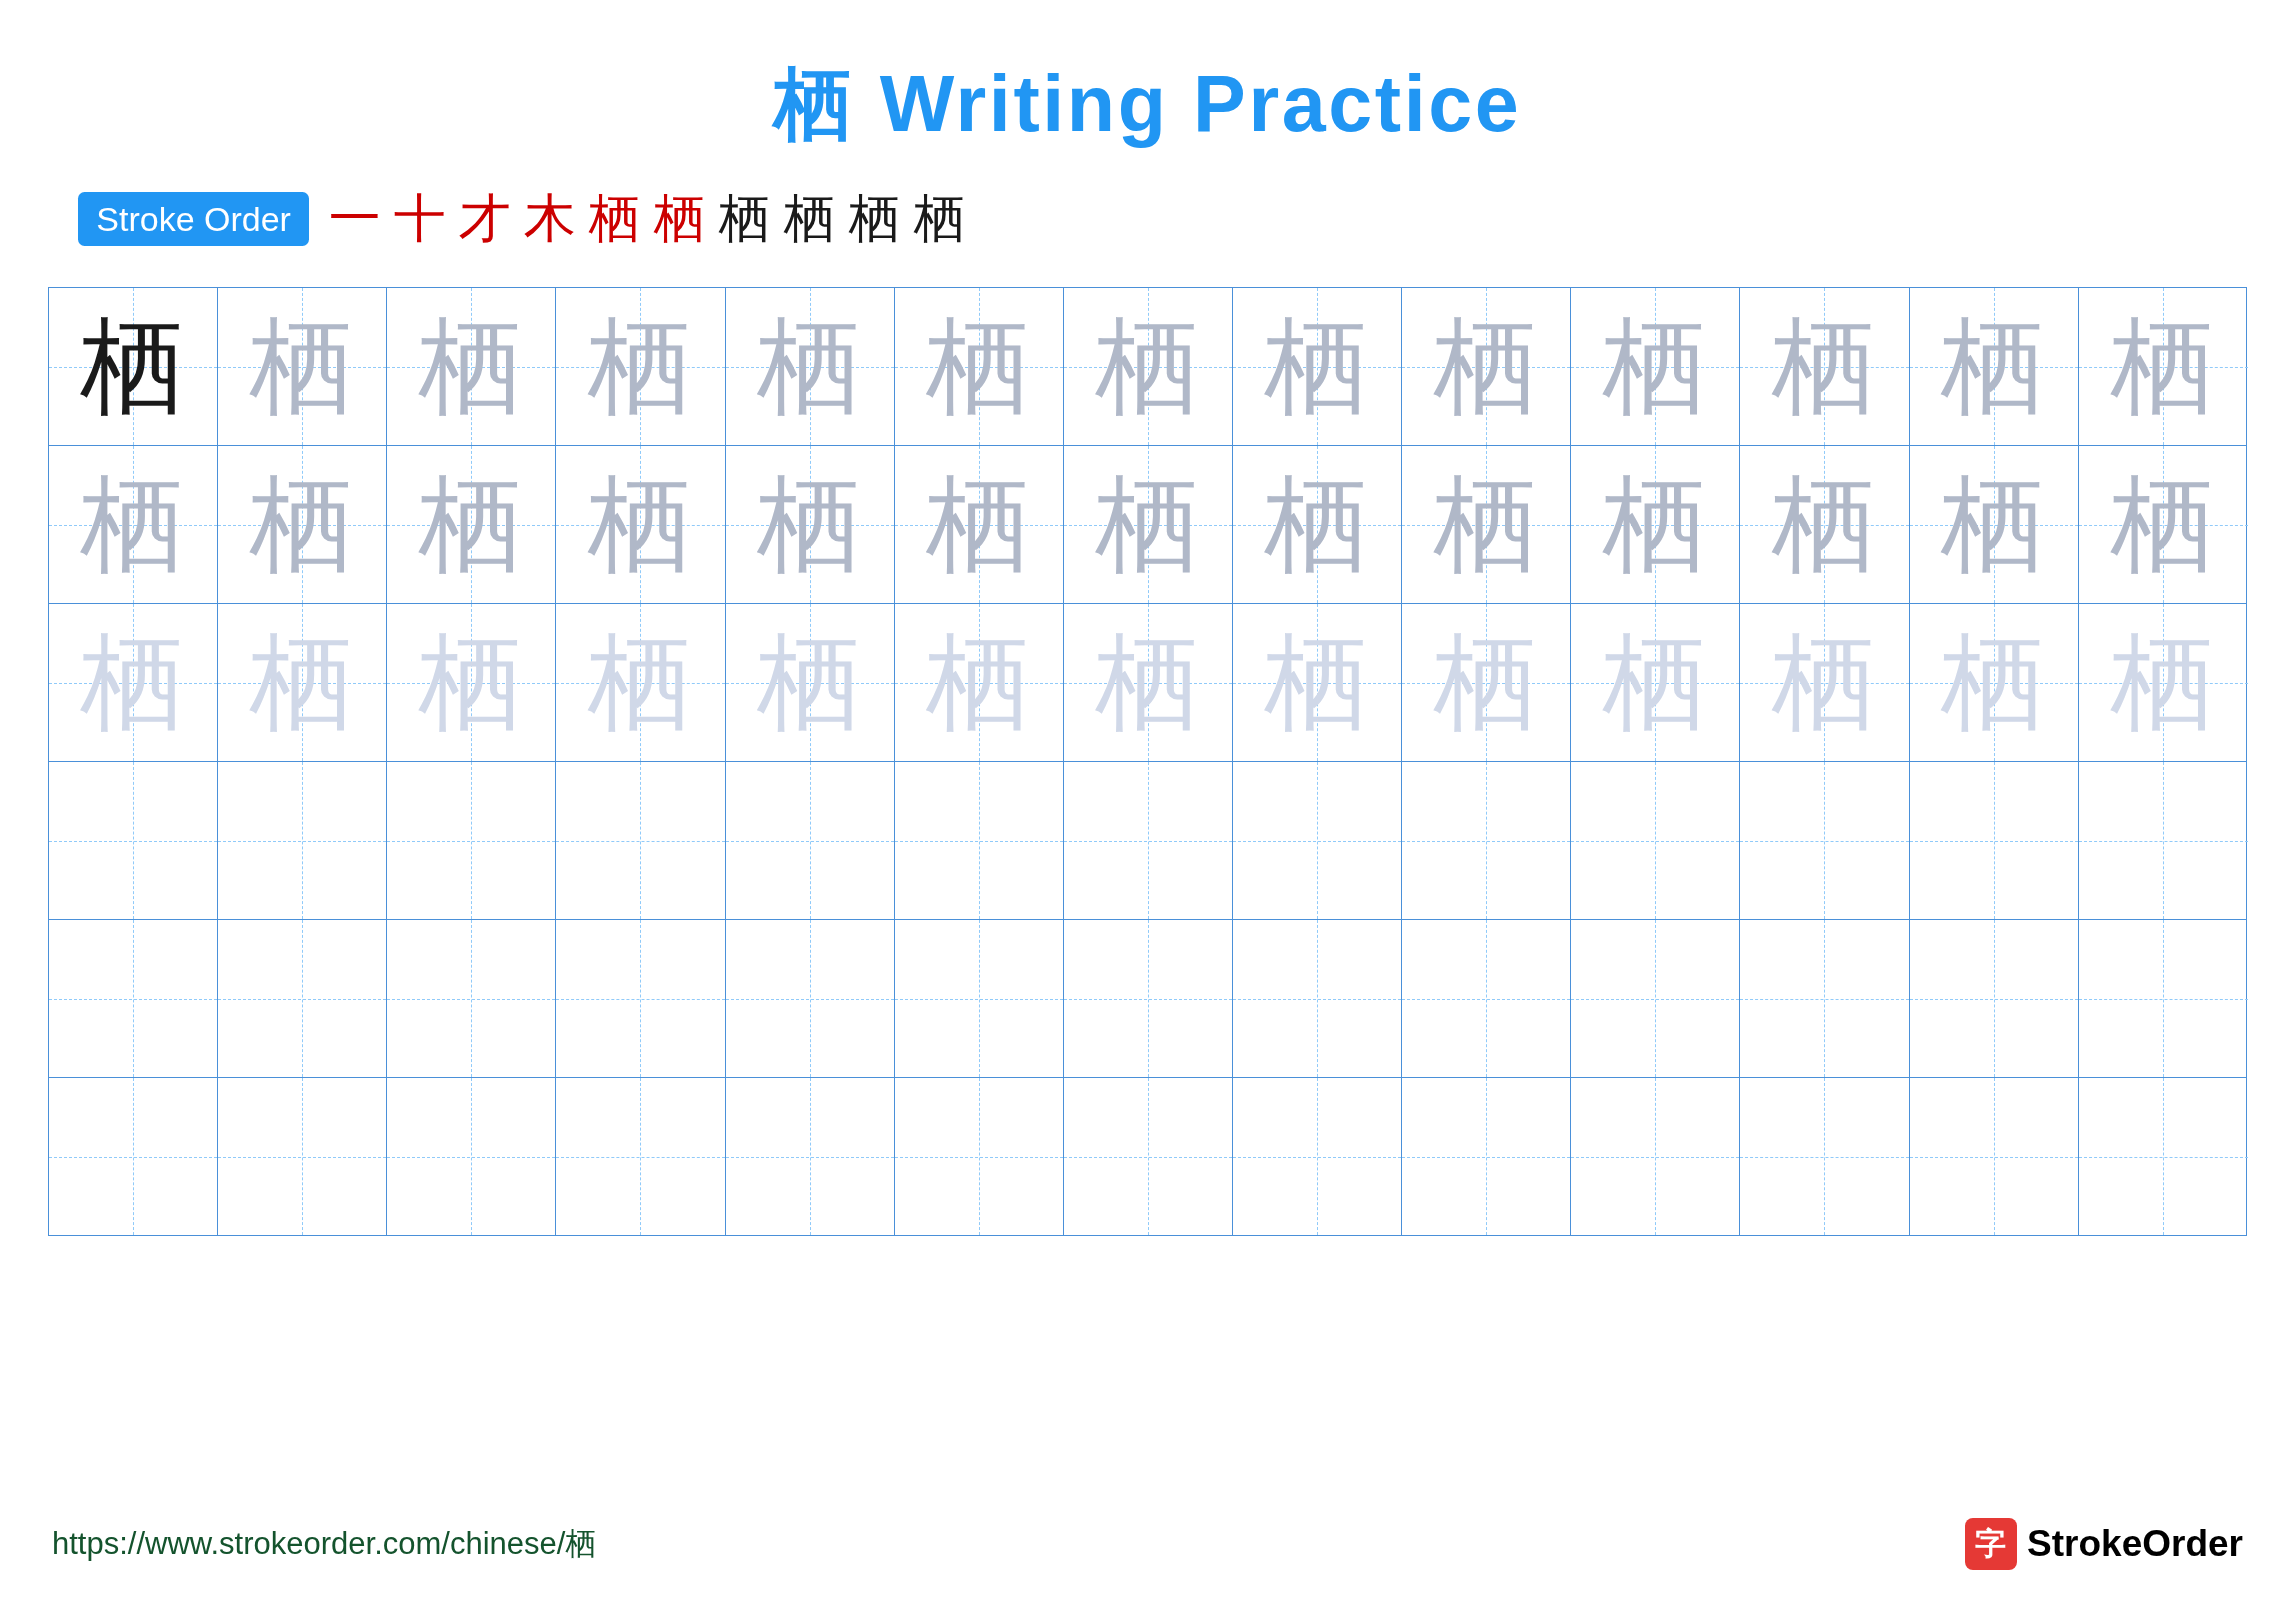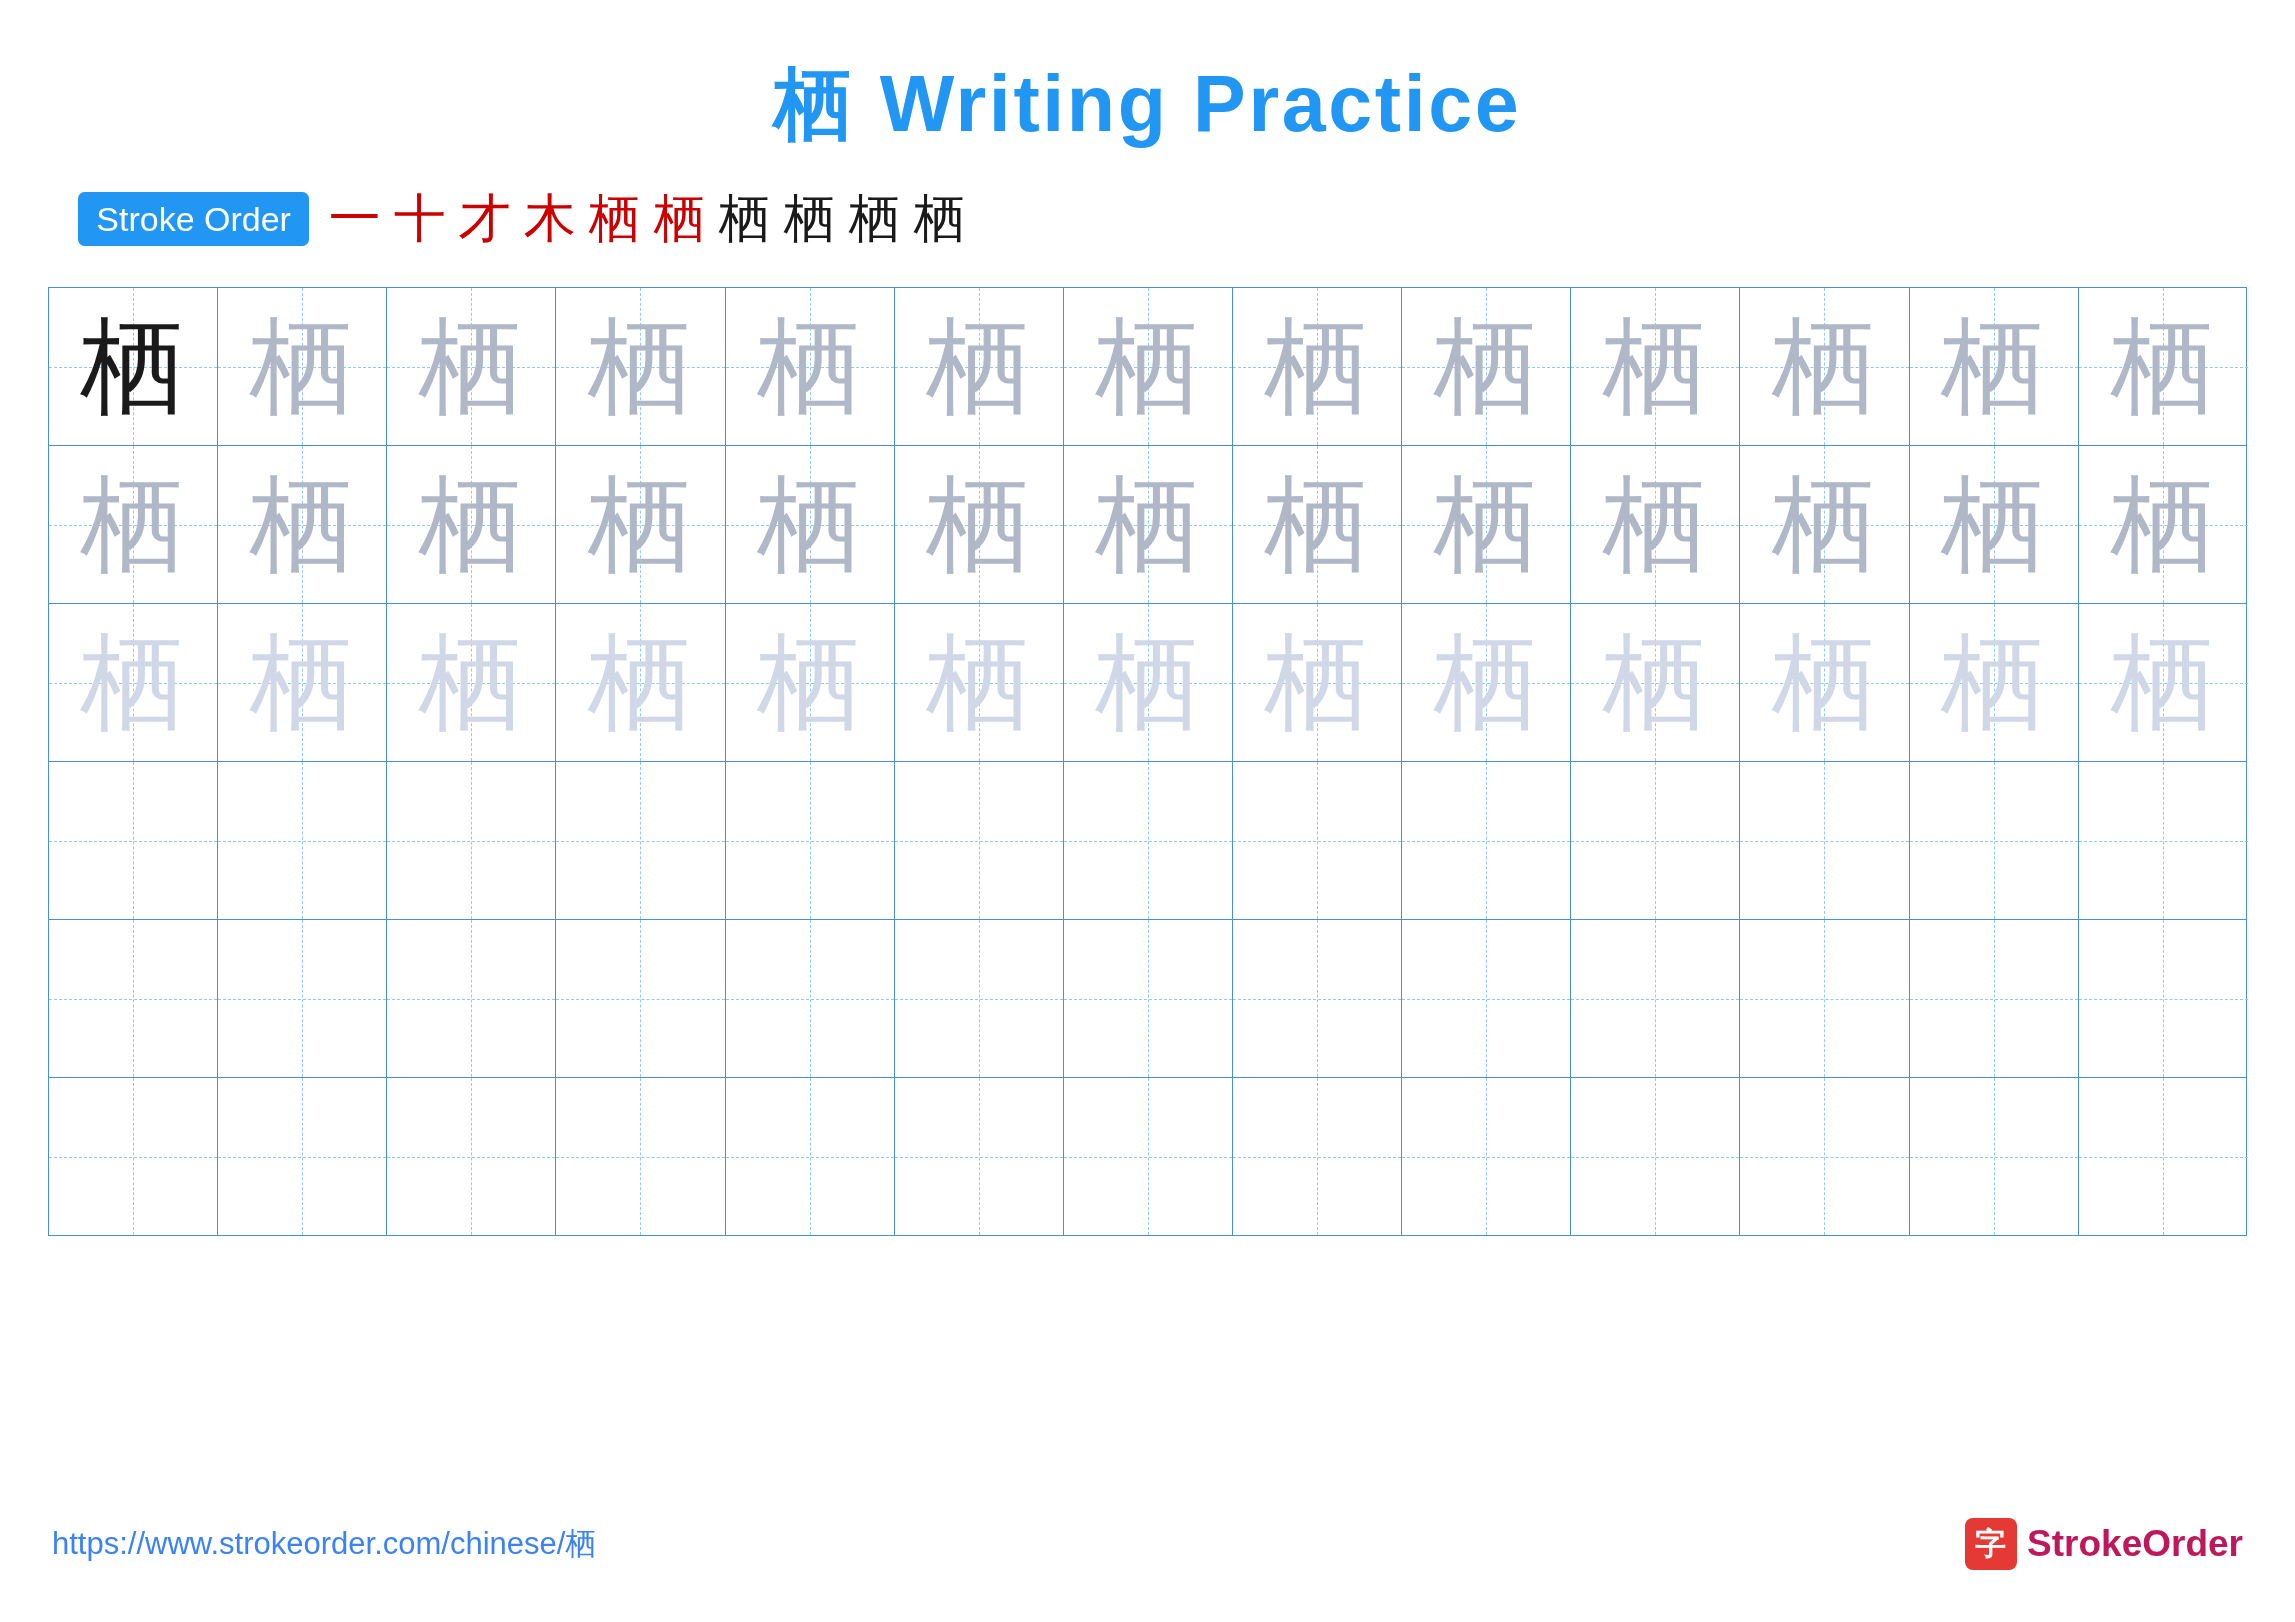--- a/index.html
+++ b/index.html
@@ -141,21 +141,21 @@
       bottom: 52px;
       left: 52px;
       right: 52px;
       display: flex;
       justify-content: space-between;
       align-items: center;
     }
 
     .footer-url {
       font-size: 31px;
-      color: #3b82f6;
+      color: #14532d;
     }
 
     .footer-logo {
       display: flex;
       align-items: center;
       gap: 10.5px;
     }
 
     .footer-logo-icon {
       width: 52px;
@@ -166,21 +166,21 @@
       align-items: center;
       justify-content: center;
       color: white;
       font-size: 31px;
       font-weight: bold;
     }
 
     .footer-logo-text {
       font-size: 37px;
       font-weight: bold;
-      color: #be185d;
+      color: #000000;
     }
   </style>
 </head>
 <body>
 
 <div class="page-container">
 
   <h1 class="title">栖 Writing Practice</h1>
 
   <div class="stroke-order-section">

